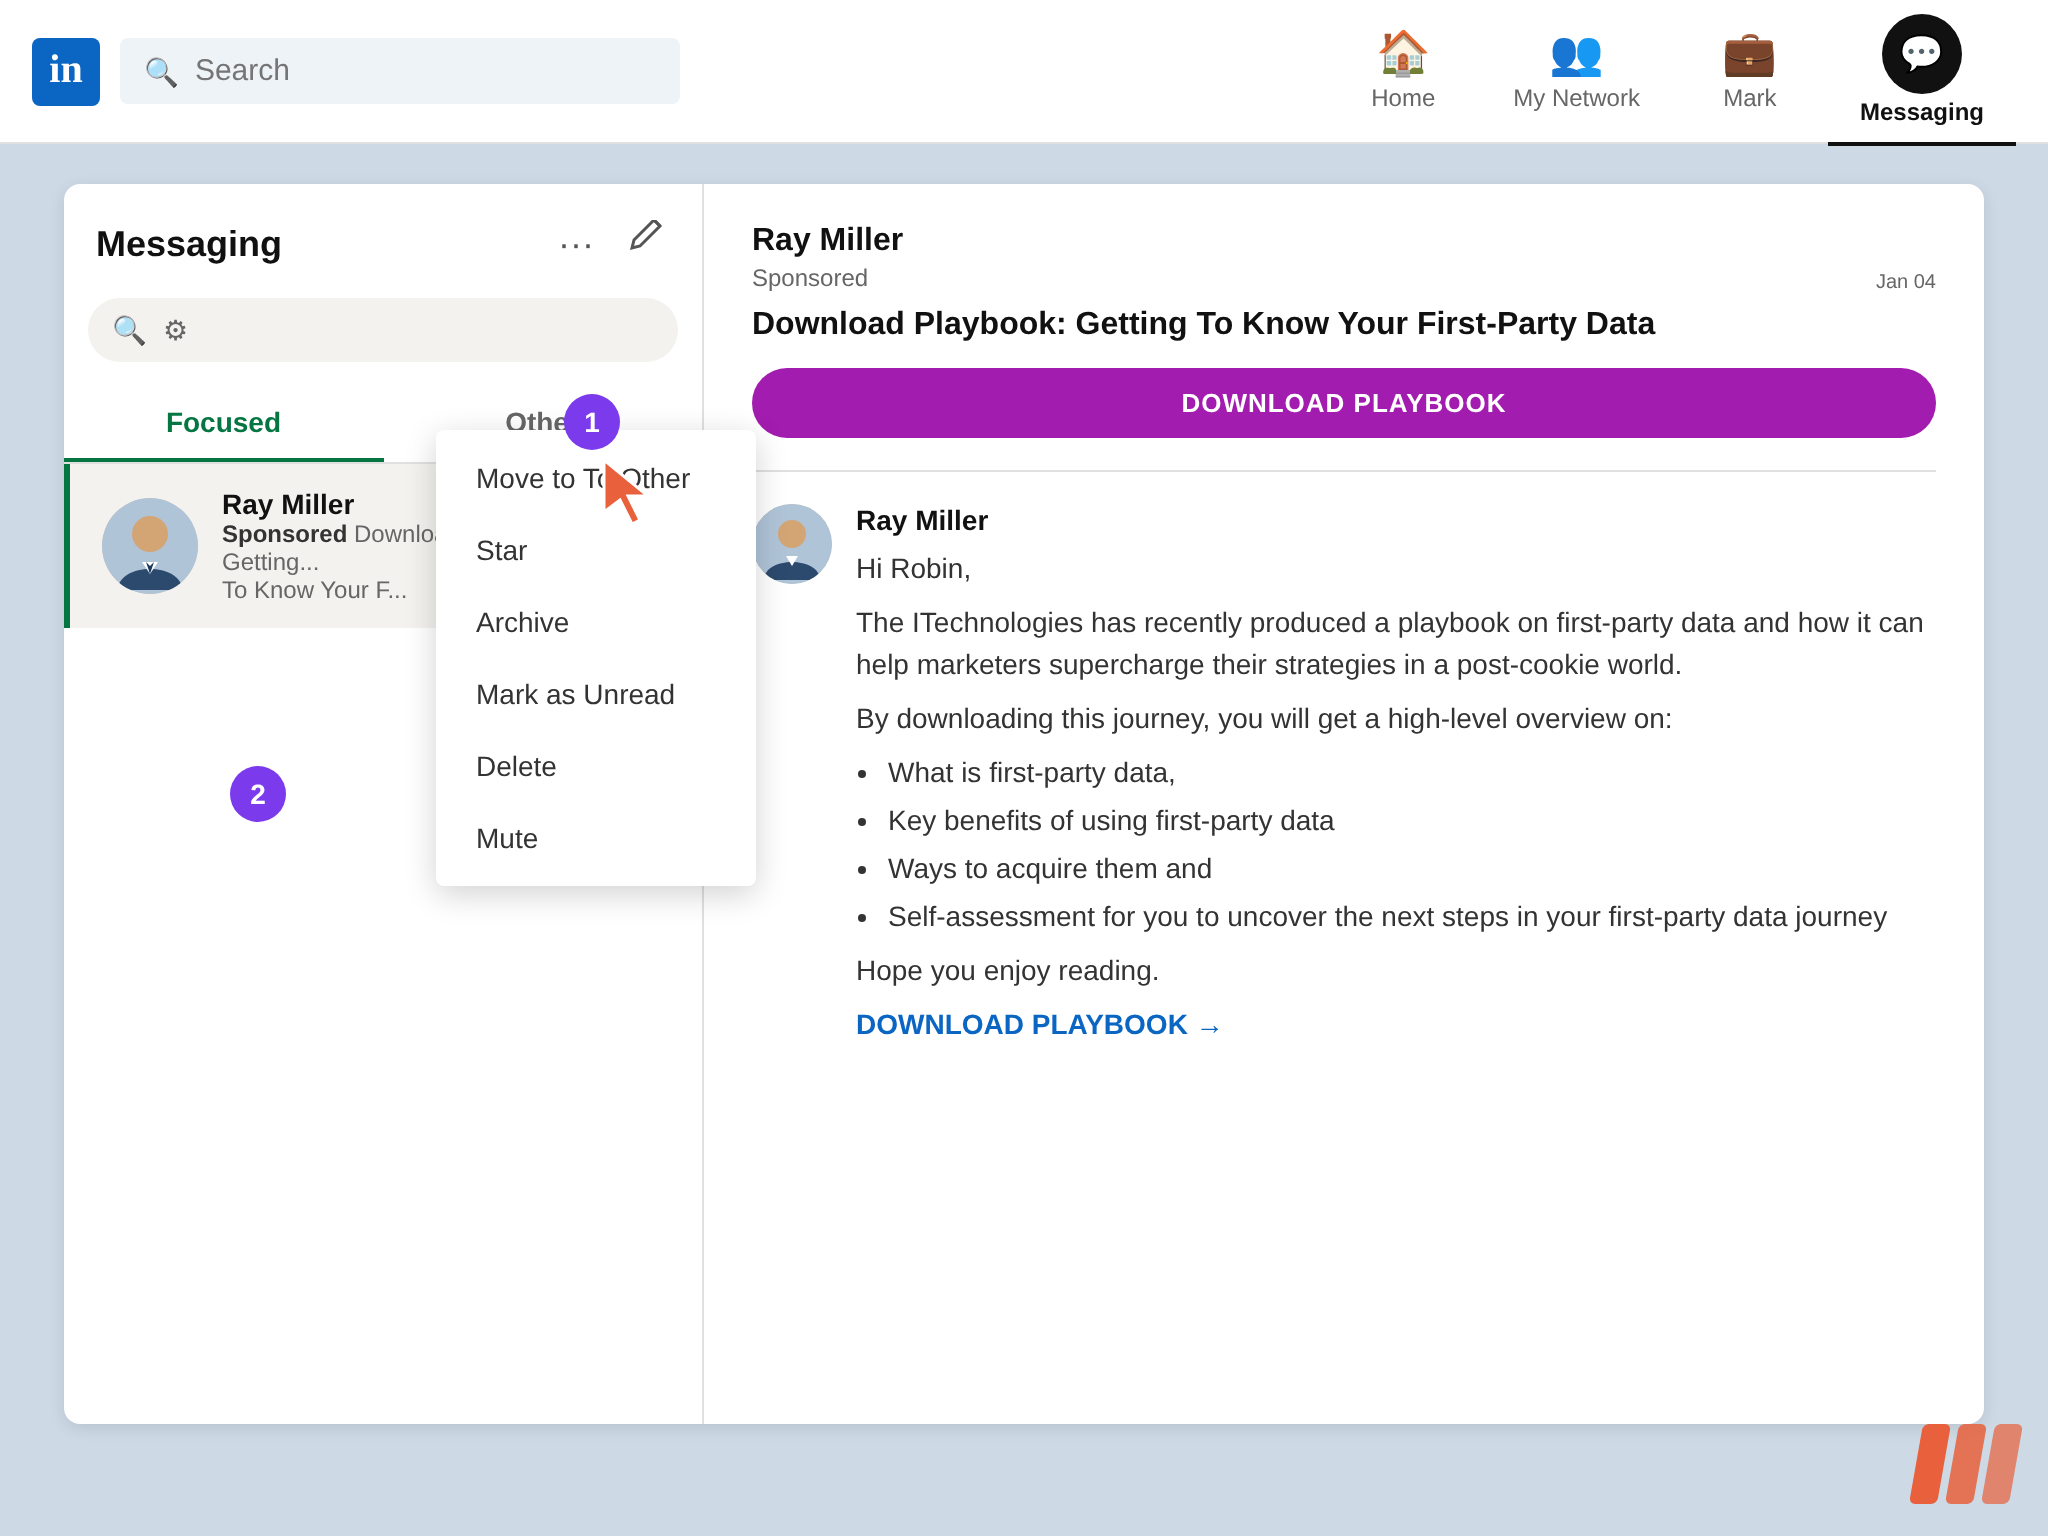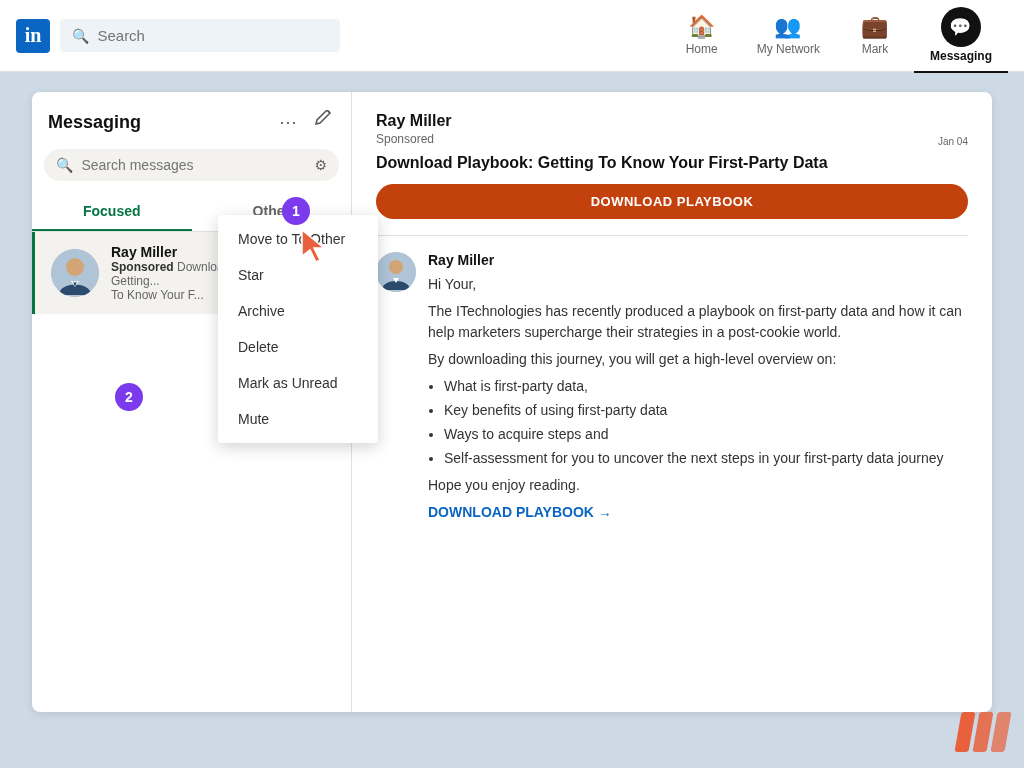--- a/index.html
+++ b/index.html
@@ -354,21 +354,21 @@
       font-size: 10px;
       color: #666;
     }
     .playbook-title {
       font-size: 16px;
       font-weight: 700;
       color: #111;
       margin-bottom: 12px;
     }
     .download-btn {
-      background: #c2410c;
+      background: #a21caf;
       color: white;
       border: none;
       border-radius: 24px;
       padding: 10px 24px;
       font-size: 13px;
       font-weight: 700;
       letter-spacing: 0.5px;
       cursor: pointer;
       display: inline-block;
       margin-bottom: 16px;
@@ -484,21 +484,20 @@
           <button class="icon-btn">
             <svg width="20" height="20" viewBox="0 0 20 20" fill="none">
               <path d="M3 14l1-4L14 0l3 3L7 13l-4 1z" stroke="#555" stroke-width="1.5" fill="none"></path>
               <path d="M14 0l3 3" stroke="#555" stroke-width="1.5"></path>
             </svg>
           </button>
         </div>
       </div>
       <div class="search-messages-bar">
         <span style="color:#666;font-size:14px;">🔍</span>
-        <input type="text" placeholder="Search messages" style="">
         <span class="filter-icon">⚙</span>
       </div>
       <div class="tabs">
         <div class="tab active">Focused</div>
         <div class="tab">Other</div>
       </div>
       <div class="conversation-list">
         <div class="conversation-item" style="position:relative;">
           <div class="avatar">
 
@@ -537,44 +536,44 @@
           <svg viewBox="0 0 40 40" xmlns="http://www.w3.org/2000/svg" width="40" height="40">
             <circle cx="20" cy="20" r="20" fill="#b0c4d8"></circle>
             <circle cx="20" cy="15" r="7" fill="#d4a574"></circle>
             <path d="M6 38 C6 26 34 26 34 38" fill="#2c4a6e"></path>
             <path d="M17 26 L20 31 L23 26" fill="white"></path>
           </svg>
         </div>
         <div class="msg-content">
           <div class="msg-sender-name">Ray Miller</div>
           <div class="msg-text">
-            <p>Hi Your,</p>
+            <p>Hi Robin,</p>
             <p>The ITechnologies has recently produced a playbook on first-party data and how it can help marketers supercharge their strategies in a post-cookie world.</p>
             <p>By downloading this journey, you will get a high-level overview on:</p>
             <ul>
               <li>What is first-party data,</li>
               <li>Key benefits of using first-party data</li>
-              <li>Ways to acquire steps and</li>
+              <li>Ways to acquire them and</li>
               <li>Self-assessment for you to uncover the next steps in your first-party data journey</li>
             </ul>
             <p>Hope you enjoy reading.</p>
             <a class="msg-link">DOWNLOAD PLAYBOOK →</a>
           </div>
         </div>
       </div>
     </div>
   </div>
 </div>
 
 <div class="context-menu">
   <div class="context-menu-item">Move to To Other</div>
   <div class="context-menu-item">Star</div>
   <div class="context-menu-item">Archive</div>
+  <div class="context-menu-item highlighted">Mark as Unread</div>
   <div class="context-menu-item">Delete</div>
-  <div class="context-menu-item highlighted">Mark as Unread</div>
   <div class="context-menu-item">Mute</div>
 </div>
 
 <div class="step-badge step-badge-1">1</div>
 
 <div class="step-badge step-badge-2">2</div>
 
 <div class="cursor-arrow">
   <svg viewBox="0 0 36 36" xmlns="http://www.w3.org/2000/svg">
     <polygon points="4,2 4,28 12,22 18,34 22,32 16,20 26,20" fill="#e8603c" stroke="white" stroke-width="1.5"></polygon>

